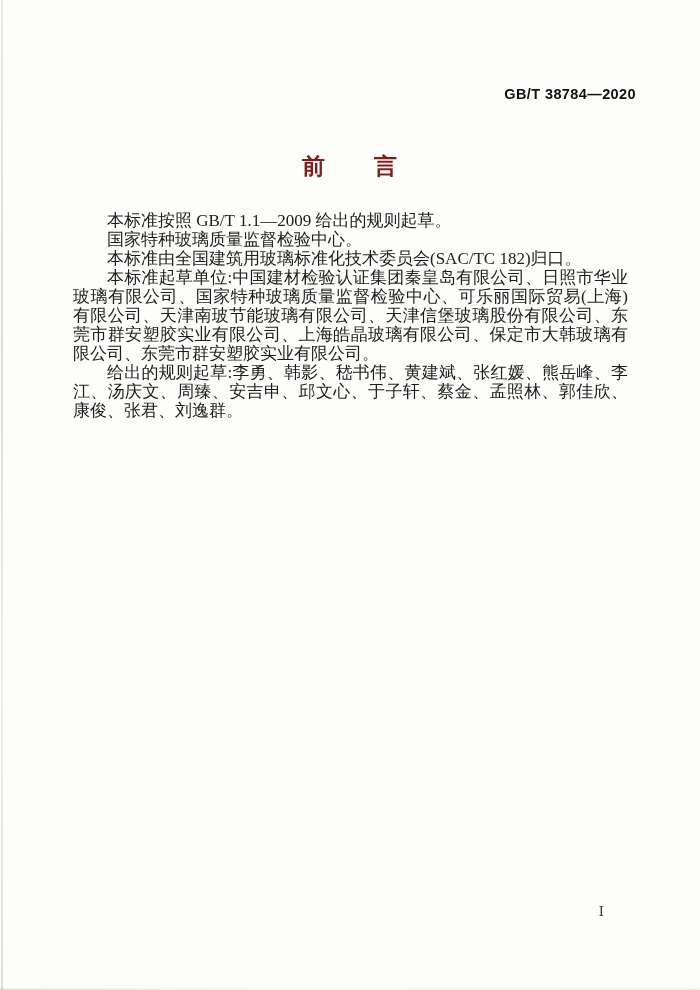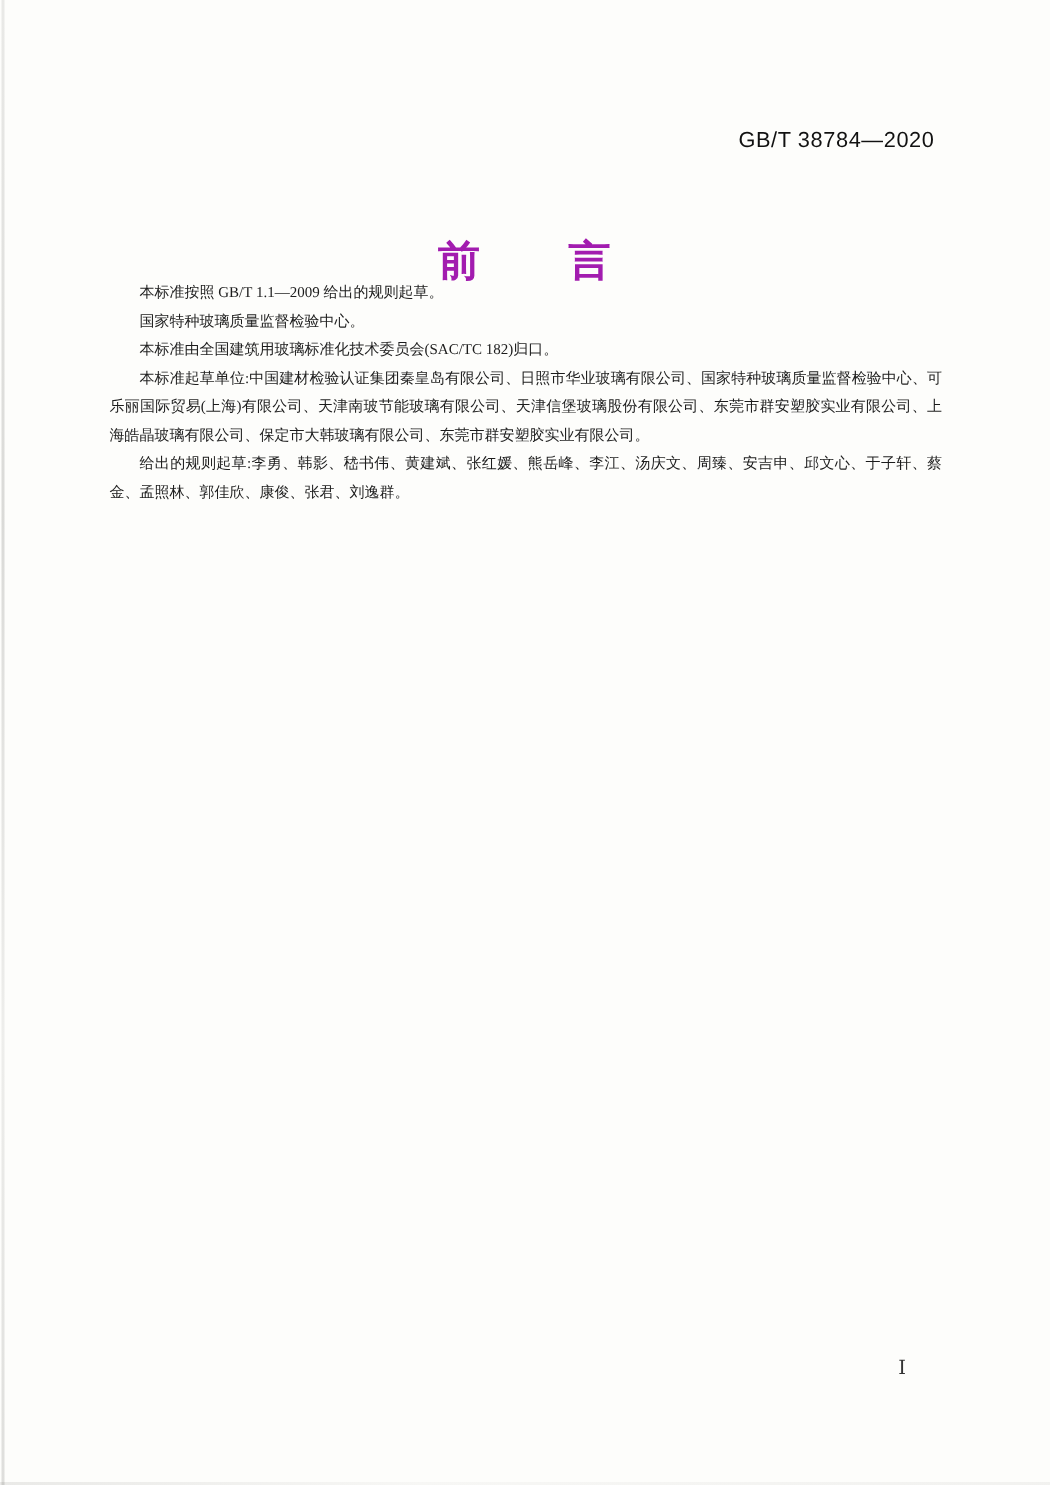--- a/index.html
+++ b/index.html
@@ -35,46 +35,46 @@
     bottom: 0;
     height: 2px;
     background: linear-gradient(to right,
       rgba(60,60,55,0.10),
       rgba(60,60,55,0.03) 40%,
       rgba(60,60,55,0.06));
   }
   .standard-code {
     position: absolute;
     top: 86px;
-    right: 77px;
+    right: 64px;
     font-family: "Liberation Sans", "DejaVu Sans", sans-serif;
-    font-weight: 400;
+    font-weight: 700;
     font-size: 14.5px;
     letter-spacing: 0.4px;
     color: #111111;
     white-space: nowrap;
   }
   .foreword-title {
     position: absolute;
     top: 136px;
     left: 0;
     width: 100%;
     text-align: center;
     font-family: "Liberation Sans", "DejaVu Sans", sans-serif;
     font-weight: 700;
-    font-size: 28px;
-    color: #a21caf;
+    font-size: 23px;
+    color: #7f1d1d;
     letter-spacing: 1px;
   }
   .foreword-body {
     position: absolute;
-    top: 186px;
+    top: 211px;
     left: 73px;
     width: 555px;
-    font-size: 10px;
+    font-size: 17px;
     line-height: 19px;
     text-align: justify;
   }
   .foreword-body p {
     margin: 0;
     padding: 0;
     text-indent: 2em;
   }
   .page-number {
     position: absolute;

